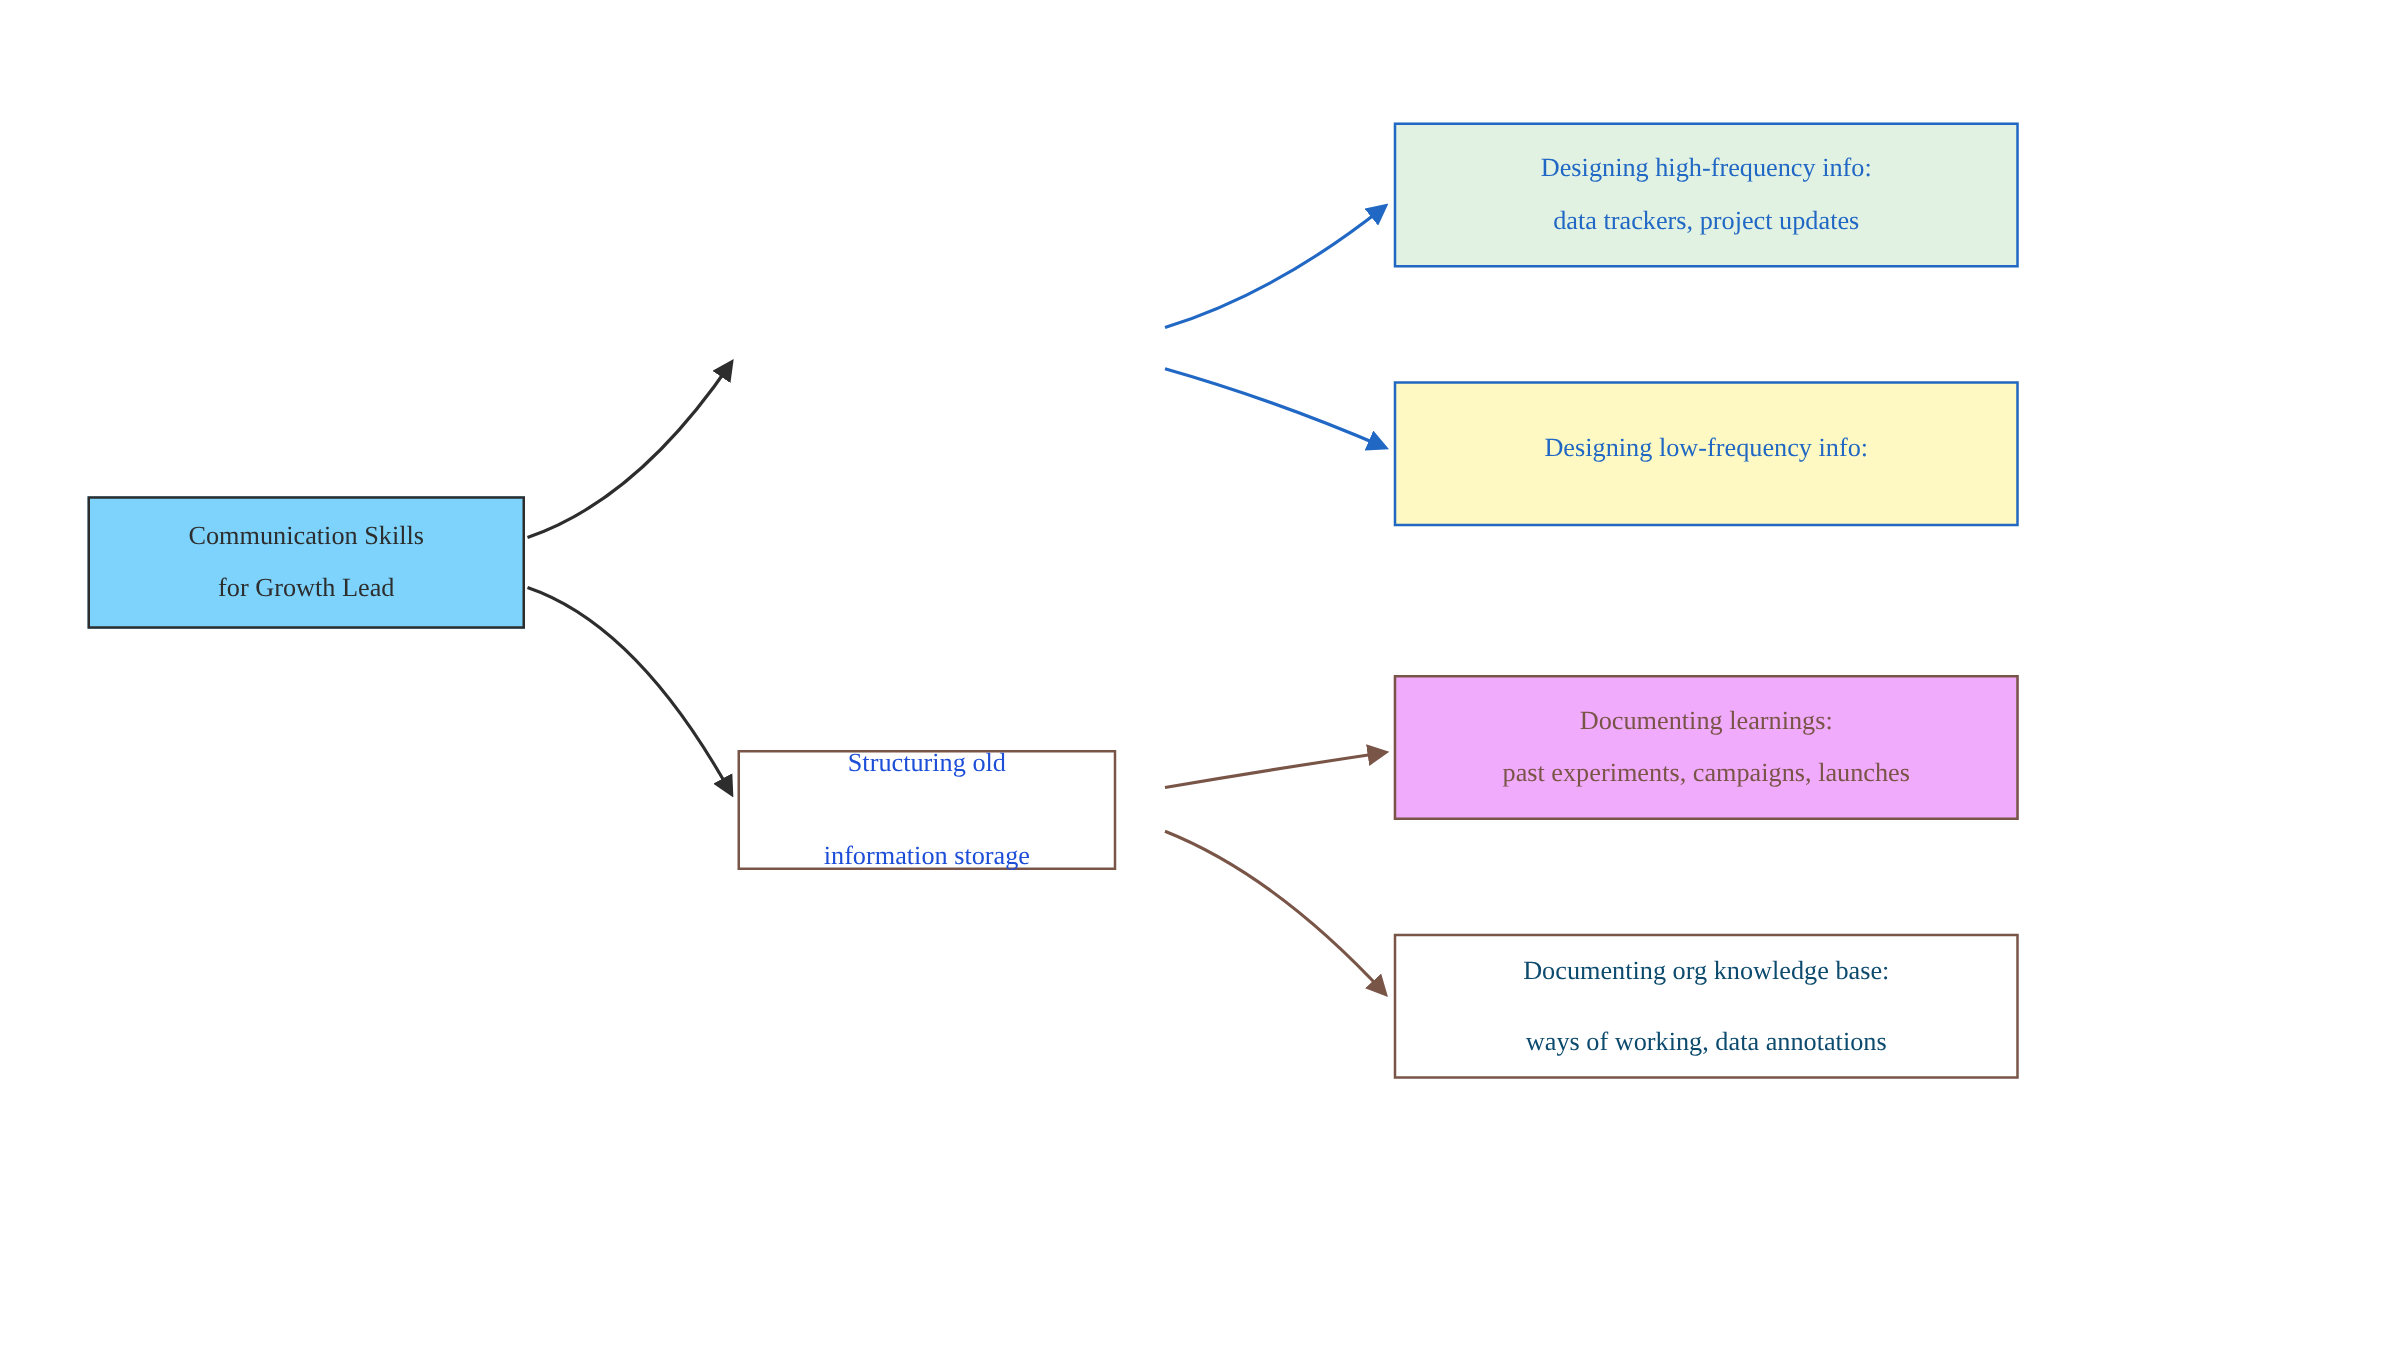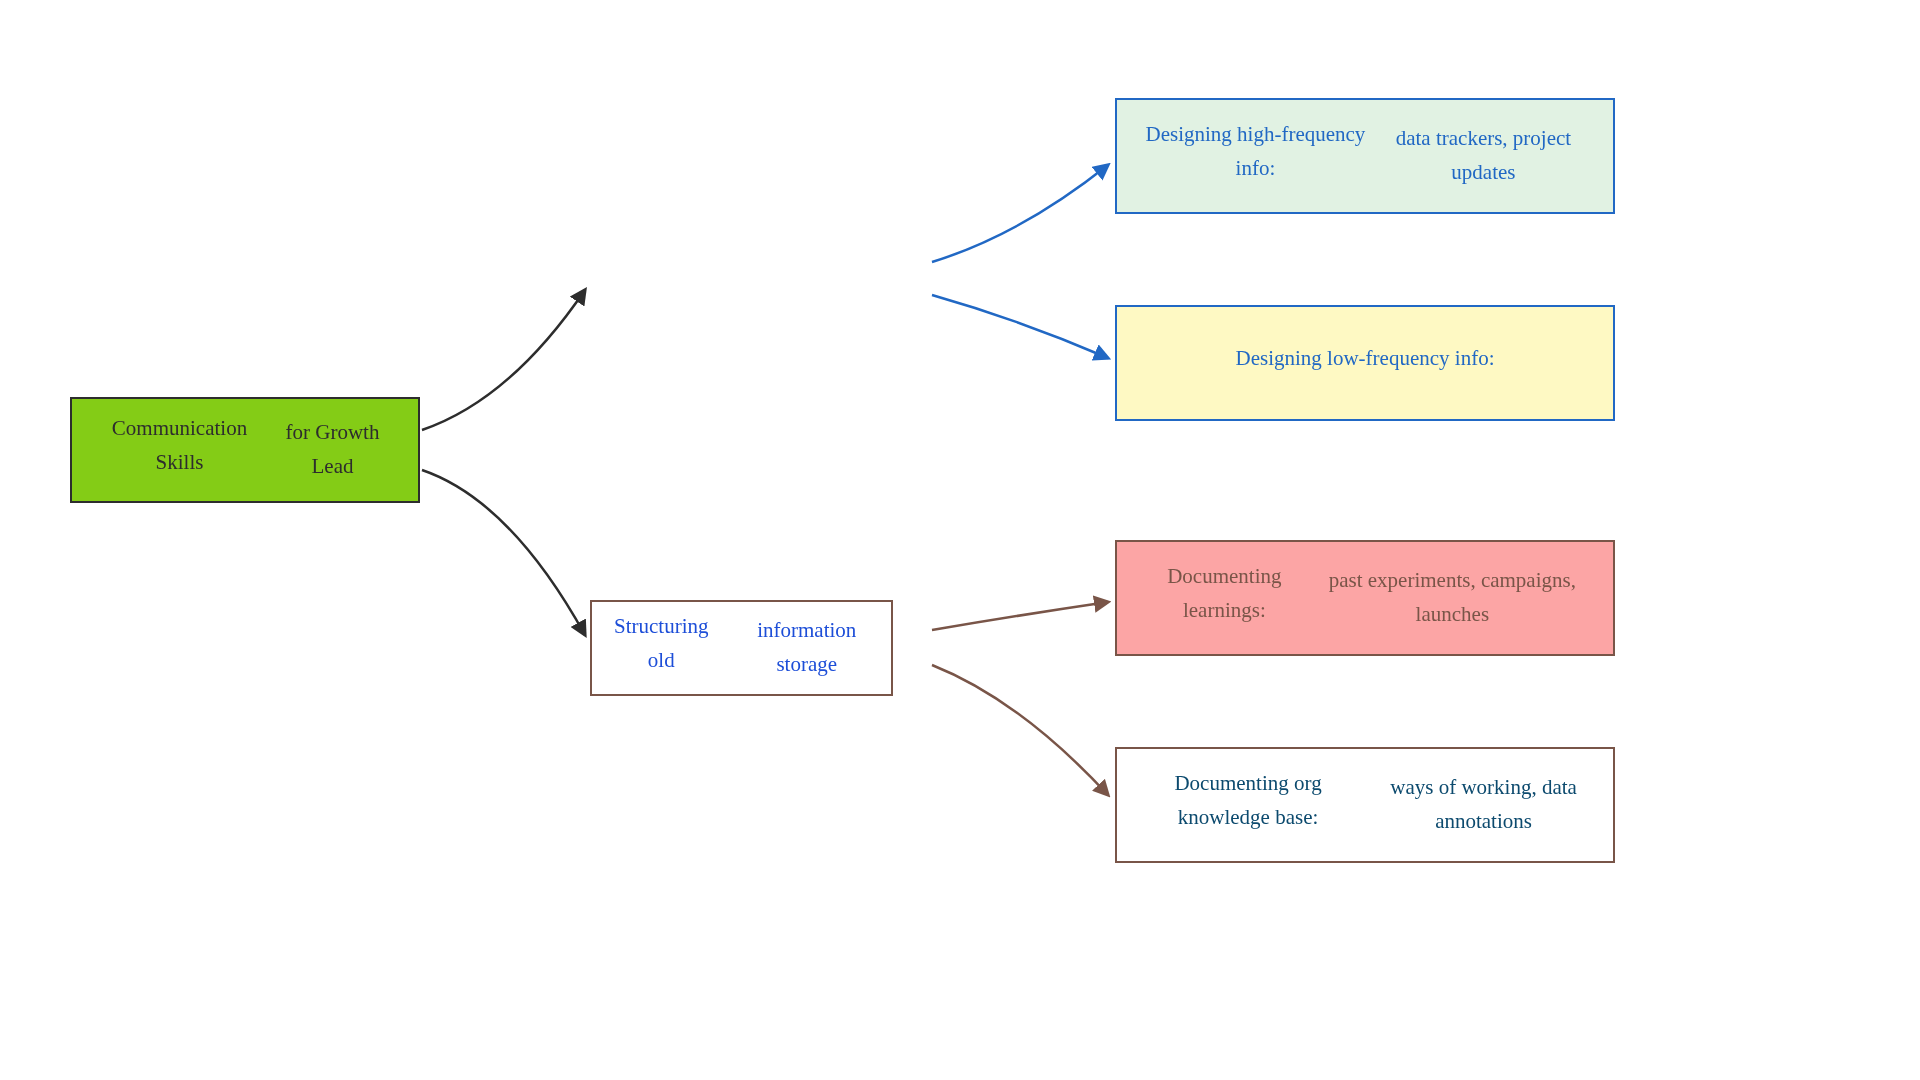--- a/index.html
+++ b/index.html
@@ -17,35 +17,35 @@
     }
     .diagram-container {
       position: absolute;
       width: 100%;
       height: 100%;
     }
     .node {
       position: absolute;
       border: 2px solid;
       display: flex;
-      flex-direction: row;
+      flex-direction: column;
       align-items: center;
       justify-content: center;
       text-align: center;
       font-size: 21px;
       line-height: 1.6;
       padding: 12px 20px;
     }
     .node-root {
       left: 70px;
       top: 397px;
       width: 350px;
       height: 106px;
       border-color: #2d2d2d;
-      background: #84cc16;
+      background: #7dd3fc;
       color: #2d2d2d;
     }
     .node-branch-1 {
       left: 590px;
       top: 230px;
       width: 340px;
       height: 96px;
       border-color: #2168c4;
       background: #e1f2e3;
       color: #2168c4;
@@ -75,21 +75,21 @@
       left: 1115px;
       top: 305px;
       border-color: #2168c4;
       background: #fef9c3;
       color: #2168c4;
     }
     .node-leaf-3 {
       left: 1115px;
       top: 540px;
       border-color: #795548;
-      background: #fca5a5;
+      background: #f0abfc;
       color: #795548;
     }
     .node-leaf-4 {
       left: 1115px;
       top: 747px;
       border-color: #795548;
       background: #ffffff;
       color: #0c4a6e;
       gap: 15px;
     }

